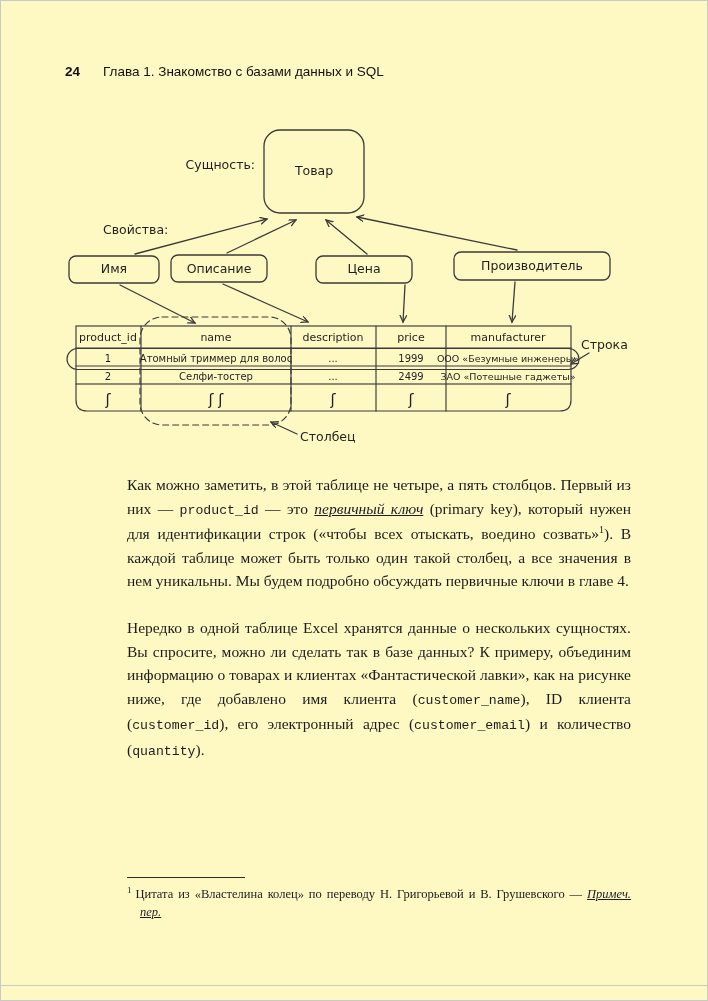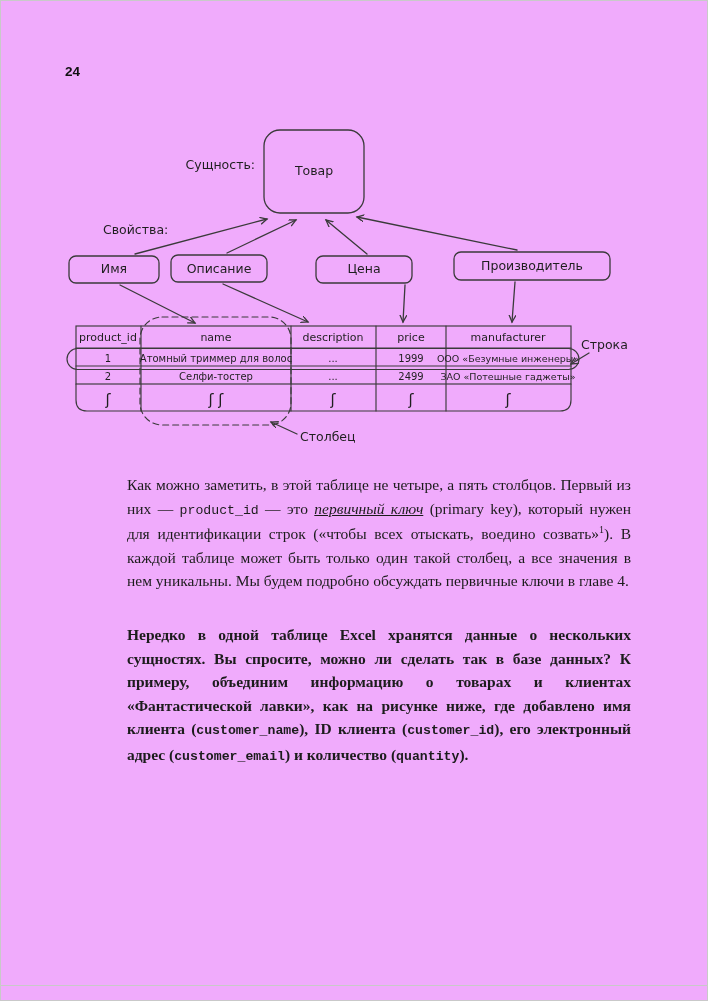--- a/index.html
+++ b/index.html
@@ -3,38 +3,38 @@
 <meta charset="utf-8">
 <style>
   * { margin: 0; padding: 0; box-sizing: border-box; }
   html, body { background: #ffffff; }
   body {
     width: 708px; height: 1001px; position: relative;
     font-family: "Liberation Serif", serif; color: #1c1c1c;
     overflow: hidden;
   }
   .page {
-    position: absolute; inset: 0; background: #f0abfc;
+    position: absolute; inset: 0; background: #fef9c3;
     border: 1px solid #c9c9c9;
   }
   .page-bottom-edge {
     position: absolute; left: 0; top: 984px; width: 100%; height: 1px;
     background: #c9c9c9;
   }
   .running-head {
     position: absolute; top: 63px; left: 64px; right: 78px;
     font-family: "Liberation Sans", sans-serif; font-size: 13.5px; color: #111;
     display: flex; align-items: baseline; gap: 23px;
   }
   .page-num { font-weight: 700; }
   .content { position: absolute; top: 112px; left: 126px; width: 504px; }
   p.body-text {
     font-size: 15.5px; line-height: 23.6px; text-align: justify; color: #1c1c1c;
   }
-  p.body-text + p.body-text { margin-top: 30px; font-weight: bold; }
+  p.body-text + p.body-text { margin-top: 23px; }
   .mono {
     font-family: "Liberation Mono", "DejaVu Sans Mono", monospace;
     font-size: 13.2px;
   }
   em { font-style: italic; text-decoration: underline; }
   sup.fn-ref { font-size: 10px; vertical-align: super; line-height: 0; }
   .figure { margin: 10px 0 20px -62px; width: 580px; height: 330px; }
   svg { display: block; }
   .stroke { stroke: #3a3a3a; stroke-width: 1.3; fill: none; stroke-linecap: round; }
   .thin { stroke-width: 1.15; }
@@ -52,20 +52,21 @@
   .footnote p { padding-left: 13px; text-indent: -13px; text-align: justify; }
   .footnote sup { font-size: 9px; vertical-align: super; line-height: 0; margin-right: 4px; }
 </style>
 </head>
 <body>
 
 <div class="page">
 
   <header class="running-head">
     <span class="page-num">24</span>
+    <span class="chapter">Глава 1. Знакомство с базами данных и SQL</span>
   </header>
 
   <main class="content">
 
 
     <figure class="figure">
       <svg width="580" height="330" viewBox="0 0 580 330">
         <defs>
           <marker id="ah" markerWidth="12" markerHeight="12" refX="7" refY="3.5" orient="auto" markerUnits="userSpaceOnUse">
             <path d="M0,0 L7,3.5 L0,7" fill="none" stroke="#3a3a3a" stroke-width="1.3"></path>
@@ -159,15 +160,19 @@
         <line class="stroke" x1="232" y1="311" x2="206" y2="299" marker-end="url(#ah)"></line>
       </svg>
     </figure>
 
     <p class="body-text"><span>Как можно заметить, в этой таблице не четыре, а пять столбцов. Первый из них — </span><span class="mono">product_id</span><span> — это </span><em>первичный ключ</em><span> (primary key), который нужен для идентификации строк («чтобы всех отыскать, воедино созвать»</span><sup class="fn-ref">1</sup><span>). В каждой таблице может быть только один такой столбец, а все значения в нем уникальны. Мы будем подробно обсуждать первичные ключи в главе 4.</span></p>
 
     <p class="body-text"><span>Нередко в одной таблице Excel хранятся данные о нескольких сущностях. Вы спросите, можно ли сделать так в базе данных? К примеру, объединим информацию о товарах и клиентах «Фантастической лавки», как на рисунке ниже, где добавлено имя клиента (</span><span class="mono">customer_name</span><span>), ID клиента (</span><span class="mono">customer_id</span><span>), его электронный адрес (</span><span class="mono">customer_email</span><span>) и количество (</span><span class="mono">quantity</span><span>).</span></p>
 
   </main>
 
+  <footer class="footnote">
+    <div class="footnote-rule"></div>
+    <p><sup>1</sup><span>Цитата из «Властелина колец» по переводу Н. Григорьевой и В. Грушевского — </span><em>Примеч. пер.</em></p>
+  </footer>
 
   <div class="page-bottom-edge"></div>
 </div>
 
 </body></html>

